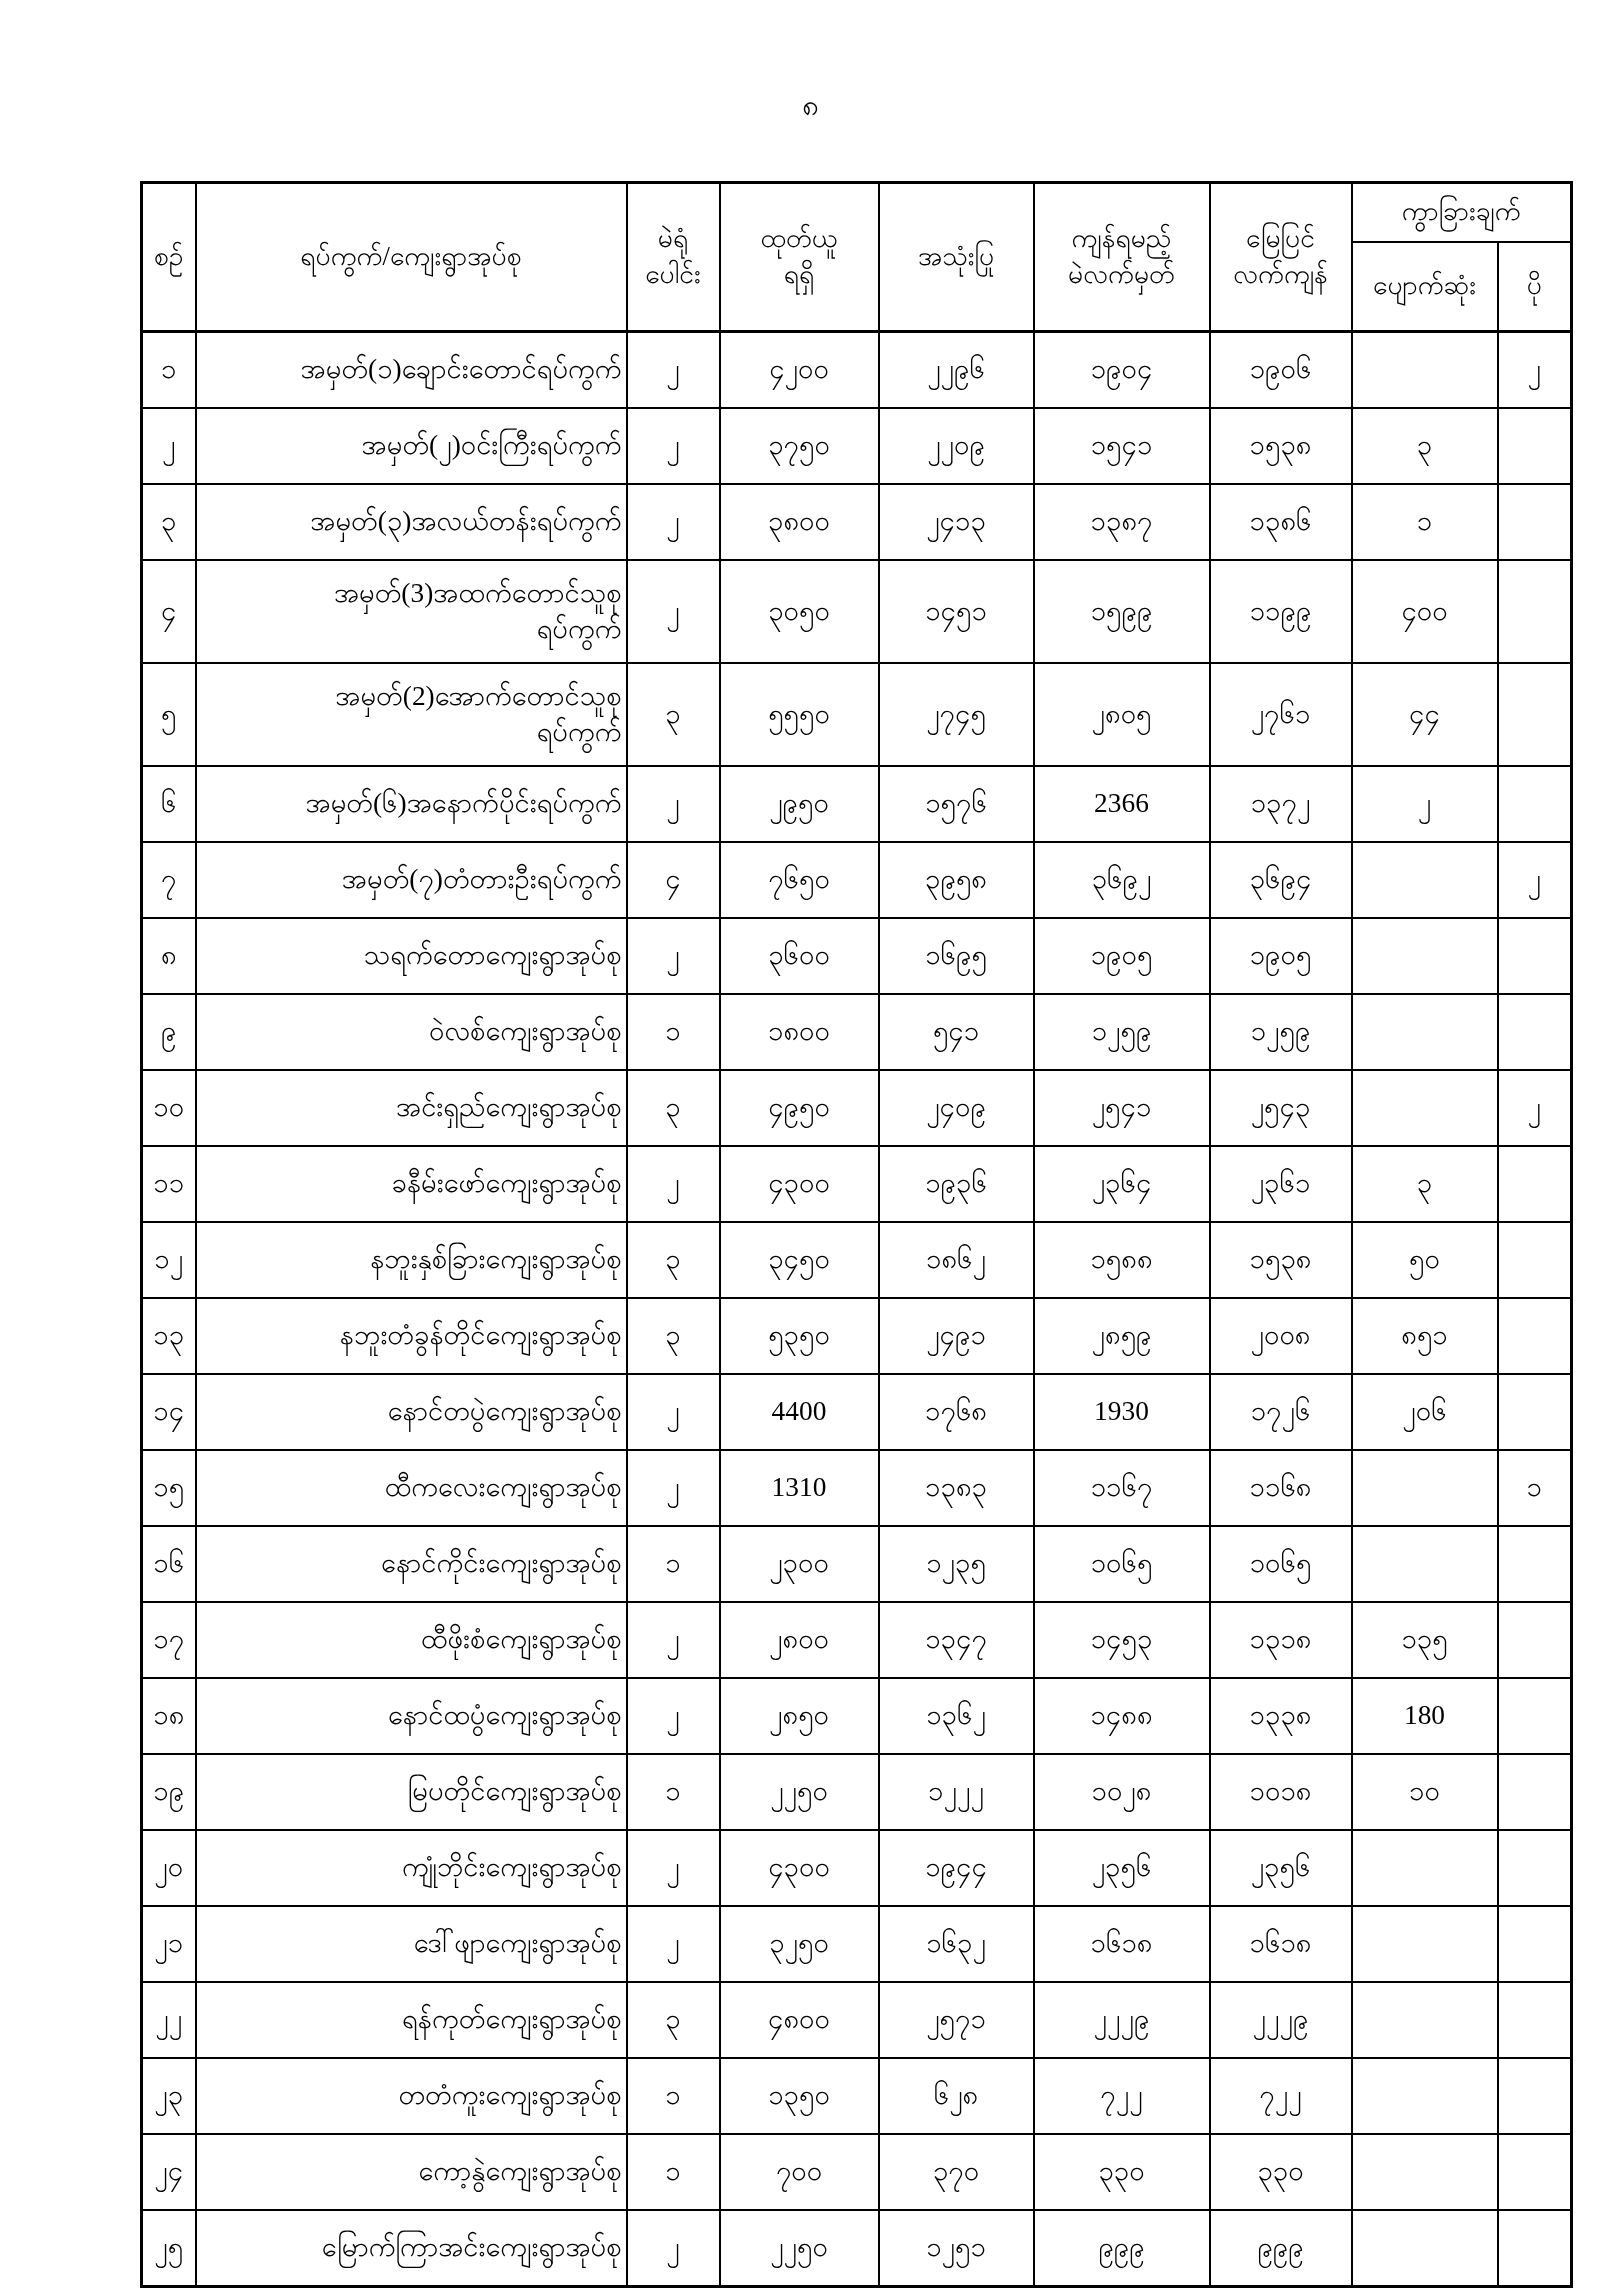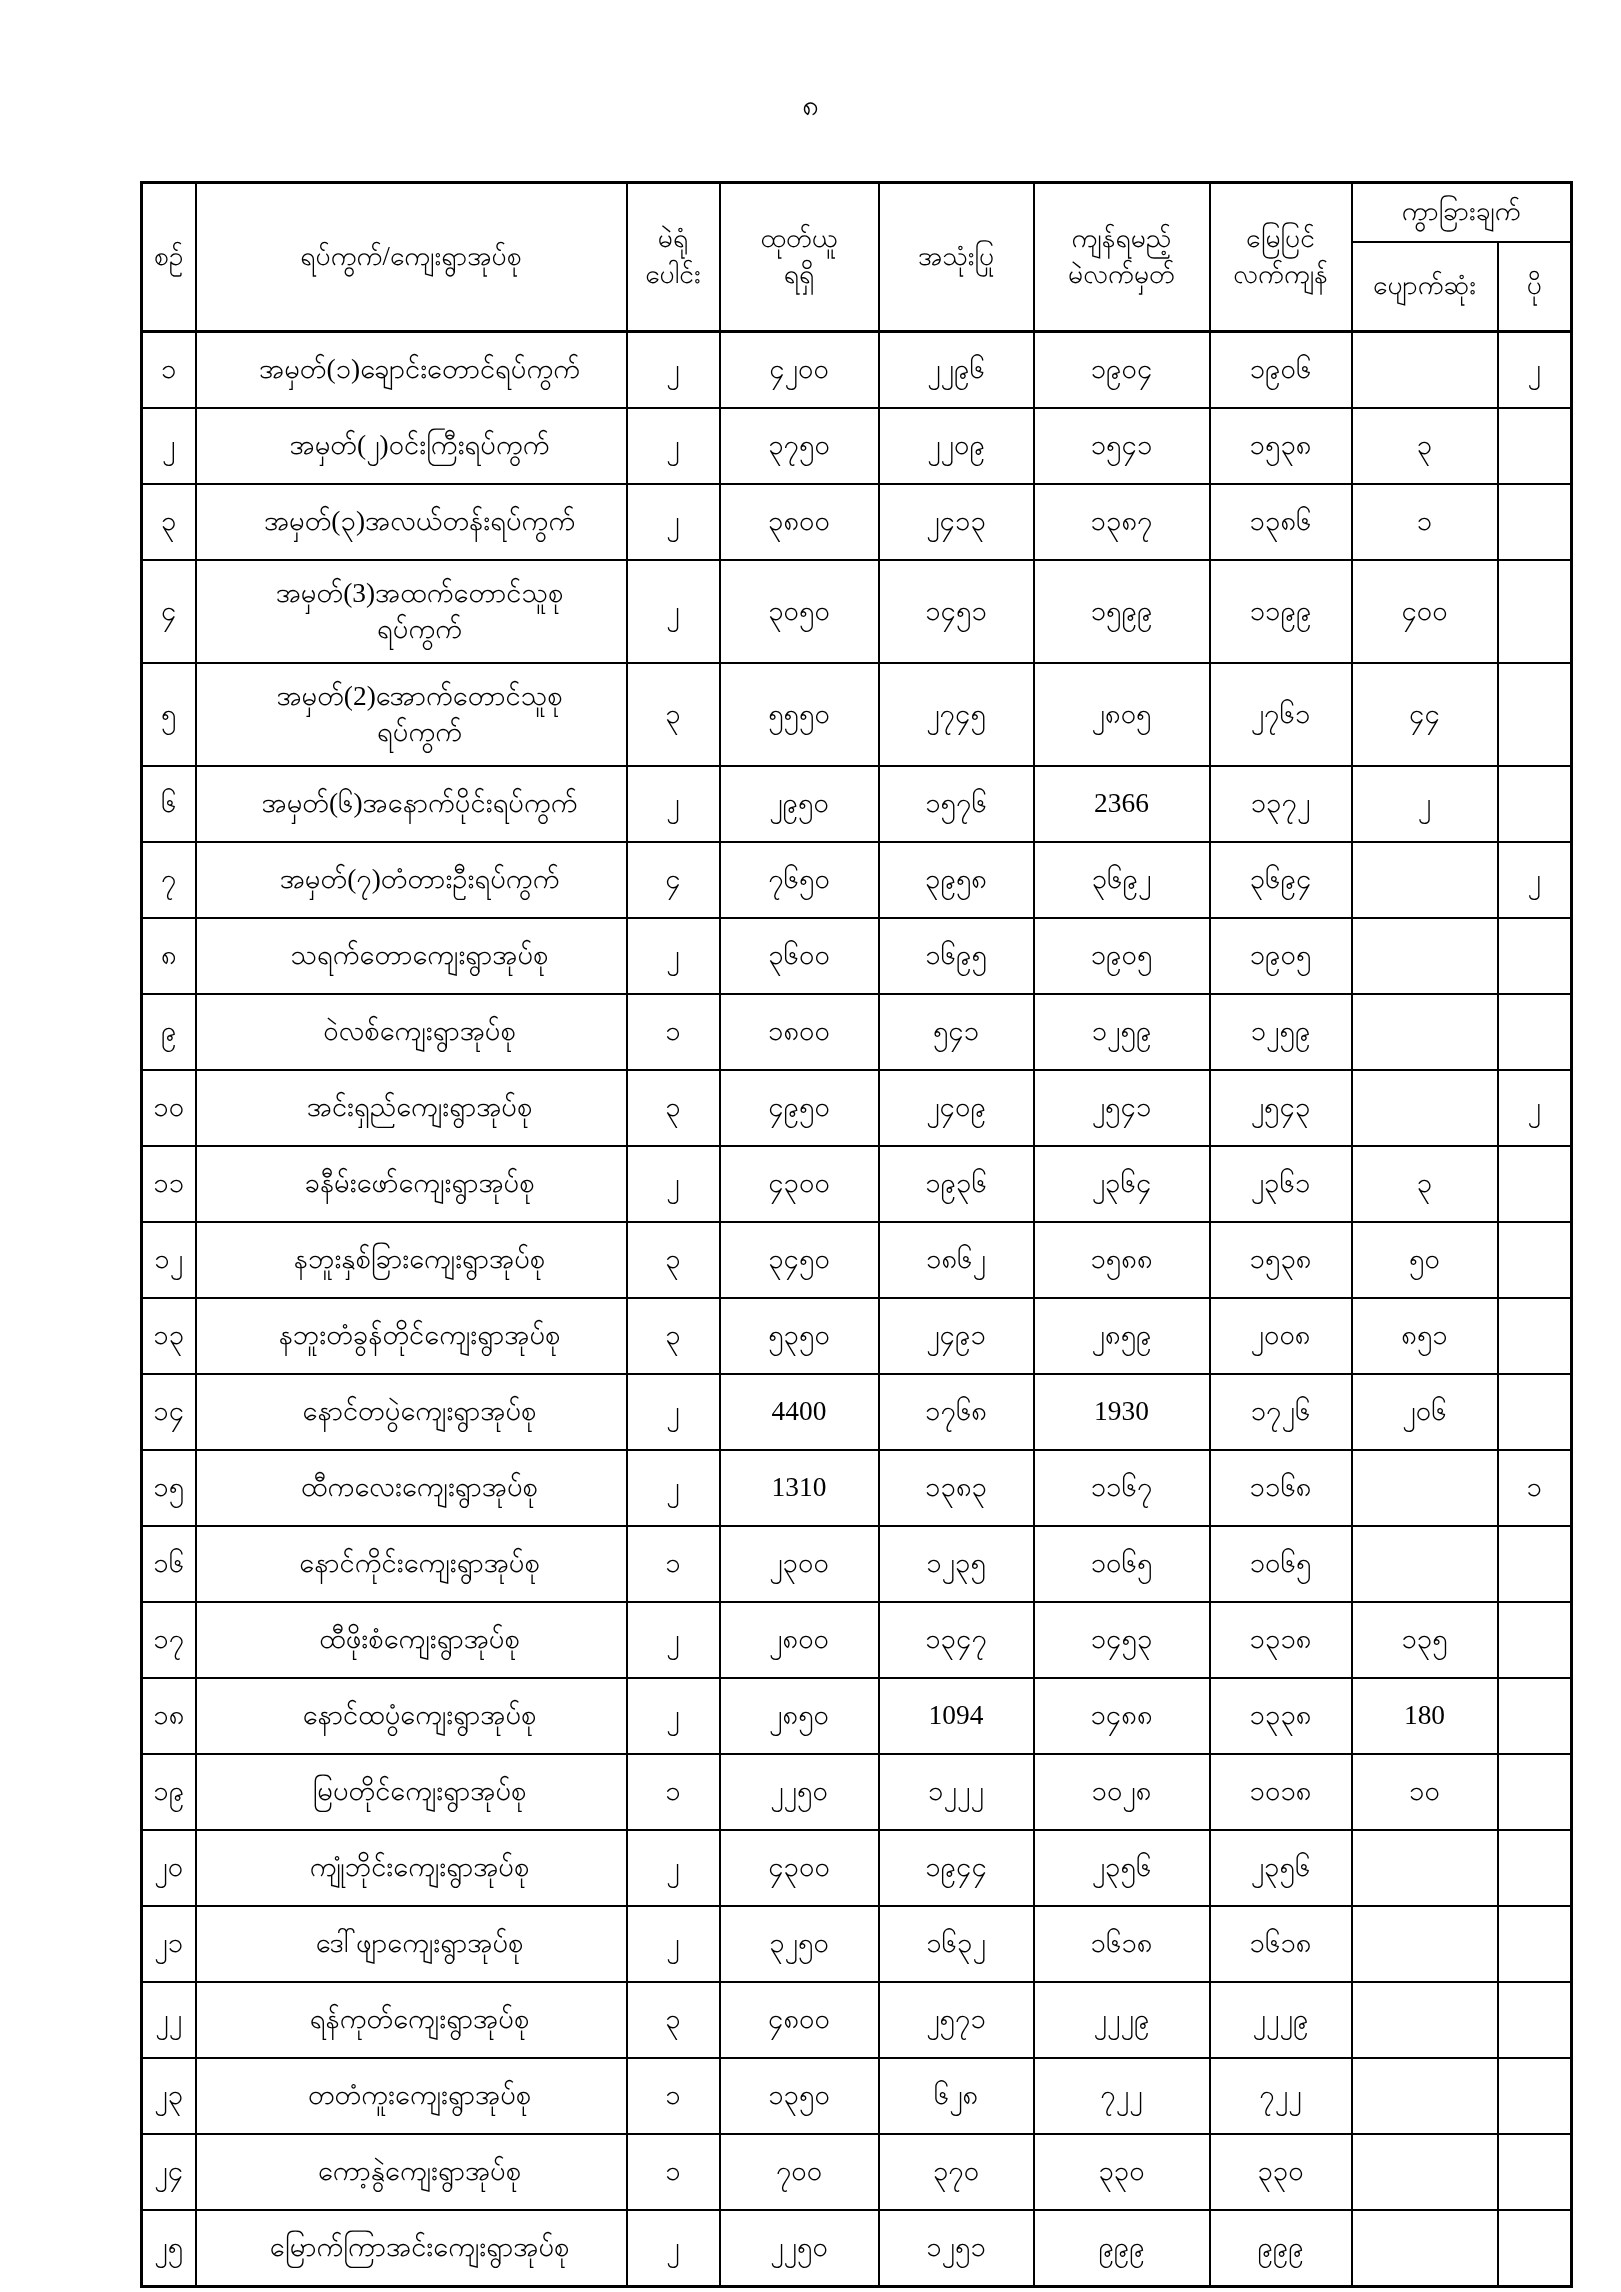--- a/index.html
+++ b/index.html
@@ -28,21 +28,21 @@
     padding:2px 3.9px;
   }
   thead tr.hrow1{height:59px;}
   thead tr.hrow2{height:90px;}
   tbody td{
     font-size:27.4px;height:70px;line-height:1.3;
     padding:2px 3.9px;
   }
   tbody tr.tall td{height:97px;}
   td.cell-serial{text-align:center;}
-  td.cell-name{text-align:center;padding-left:21px;white-space:pre-line;}
+  td.cell-name{text-align:right;padding-left:21px;white-space:pre-line;}
   td.cell-num{text-align:center;}
 </style>
 </head>
 <body>
 
 <div class="page">
   <div class="page-number">၈</div>
 
   <table class="ballot">
     <colgroup>
@@ -264,21 +264,21 @@
           <td class="cell-num">၁၄၅၃</td>
           <td class="cell-num">၁၃၁၈</td>
           <td class="cell-num">၁၃၅</td>
           <td class="cell-num"></td>
         </tr>
         <tr>
           <td class="cell-serial">၁၈</td>
           <td class="cell-name">နောင်ထပွံကျေးရွာအုပ်စု</td>
           <td class="cell-num">၂</td>
           <td class="cell-num">၂၈၅၀</td>
-          <td class="cell-num">1094</td>
+          <td class="cell-num">၁၃၆၂</td>
           <td class="cell-num">၁၄၈၈</td>
           <td class="cell-num">၁၃၃၈</td>
           <td class="cell-num">180</td>
           <td class="cell-num"></td>
         </tr>
         <tr>
           <td class="cell-serial">၁၉</td>
           <td class="cell-name">မြပတိုင်ကျေးရွာအုပ်စု</td>
           <td class="cell-num">၁</td>
           <td class="cell-num">၂၂၅၀</td>

